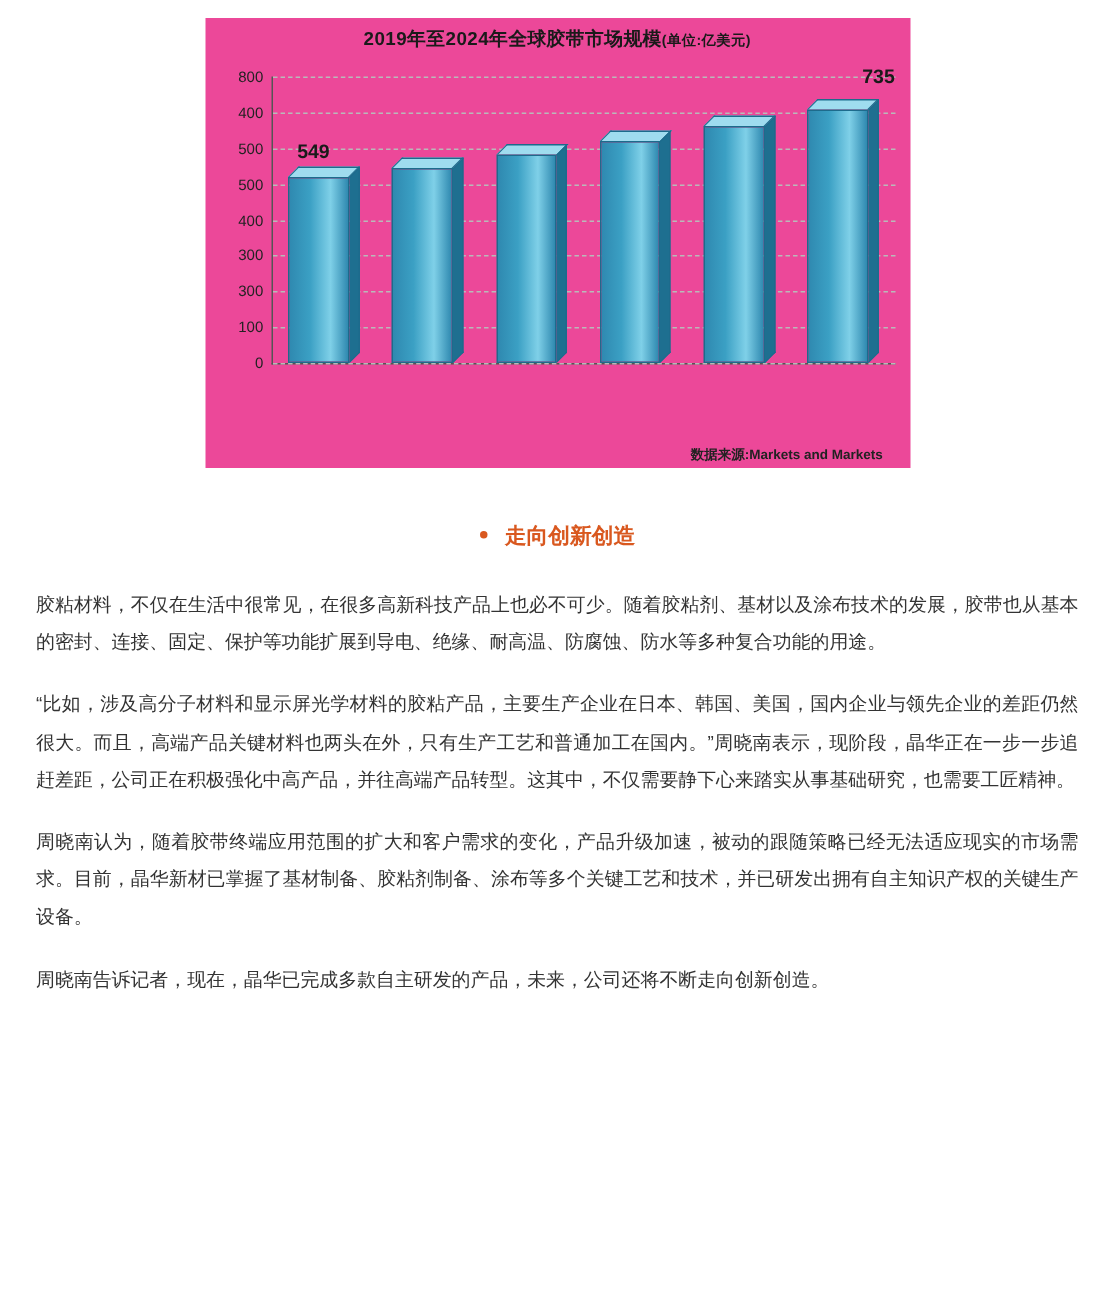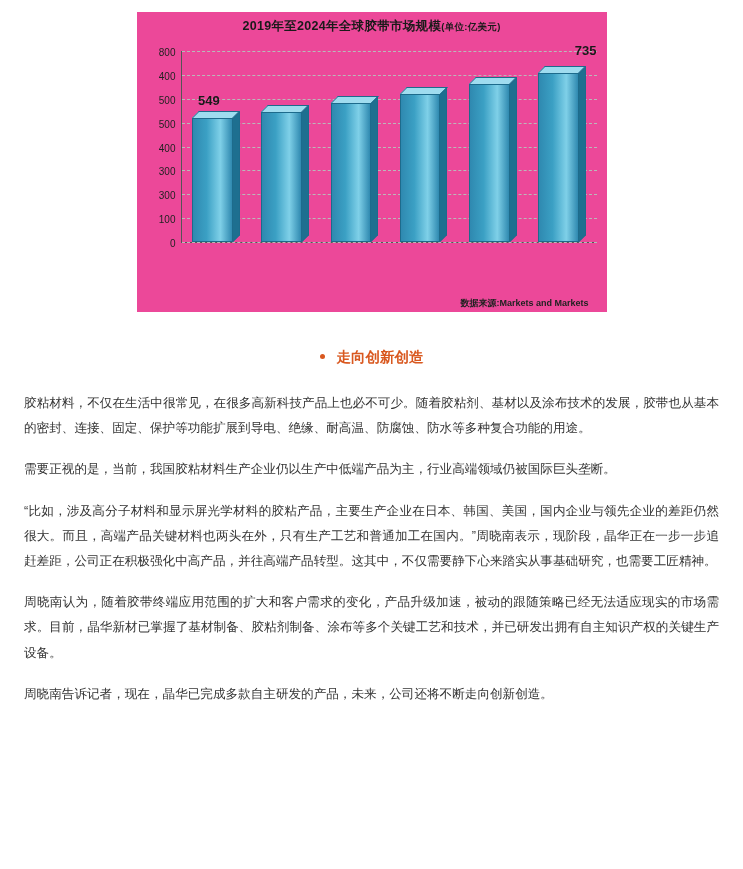--- a/index.html
+++ b/index.html
@@ -286,19 +286,18 @@
     </div>
   </div>
 
   <div class="article">
 
     <div class="section-head">
       <span class="dot"></span><span>走向创新创造</span>
     </div>
 
     <p class="body">胶粘材料，不仅在生活中很常见，在很多高新科技产品上也必不可少。随着胶粘剂、基材以及涂布技术的发展，胶带也从基本的密封、连接、固定、保护等功能扩展到导电、绝缘、耐高温、防腐蚀、防水等多种复合功能的用途。</p>
-    <p class="body">需要正视的是，当前，我国胶粘材料生产企业仍以生产中低端产品为主，行业高端领域仍被国际巨头垄断。</p>
     <p class="body">“比如，涉及高分子材料和显示屏光学材料的胶粘产品，主要生产企业在日本、韩国、美国，国内企业与领先企业的差距仍然很大。而且，高端产品关键材料也两头在外，只有生产工艺和普通加工在国内。”周晓南表示，现阶段，晶华正在一步一步追赶差距，公司正在积极强化中高产品，并往高端产品转型。这其中，不仅需要静下心来踏实从事基础研究，也需要工匠精神。</p>
     <p class="body">周晓南认为，随着胶带终端应用范围的扩大和客户需求的变化，产品升级加速，被动的跟随策略已经无法适应现实的市场需求。目前，晶华新材已掌握了基材制备、胶粘剂制备、涂布等多个关键工艺和技术，并已研发出拥有自主知识产权的关键生产设备。</p>
     <p class="body">周晓南告诉记者，现在，晶华已完成多款自主研发的产品，未来，公司还将不断走向创新创造。</p>
   </div>
 
 </div>
 
 </body></html>

